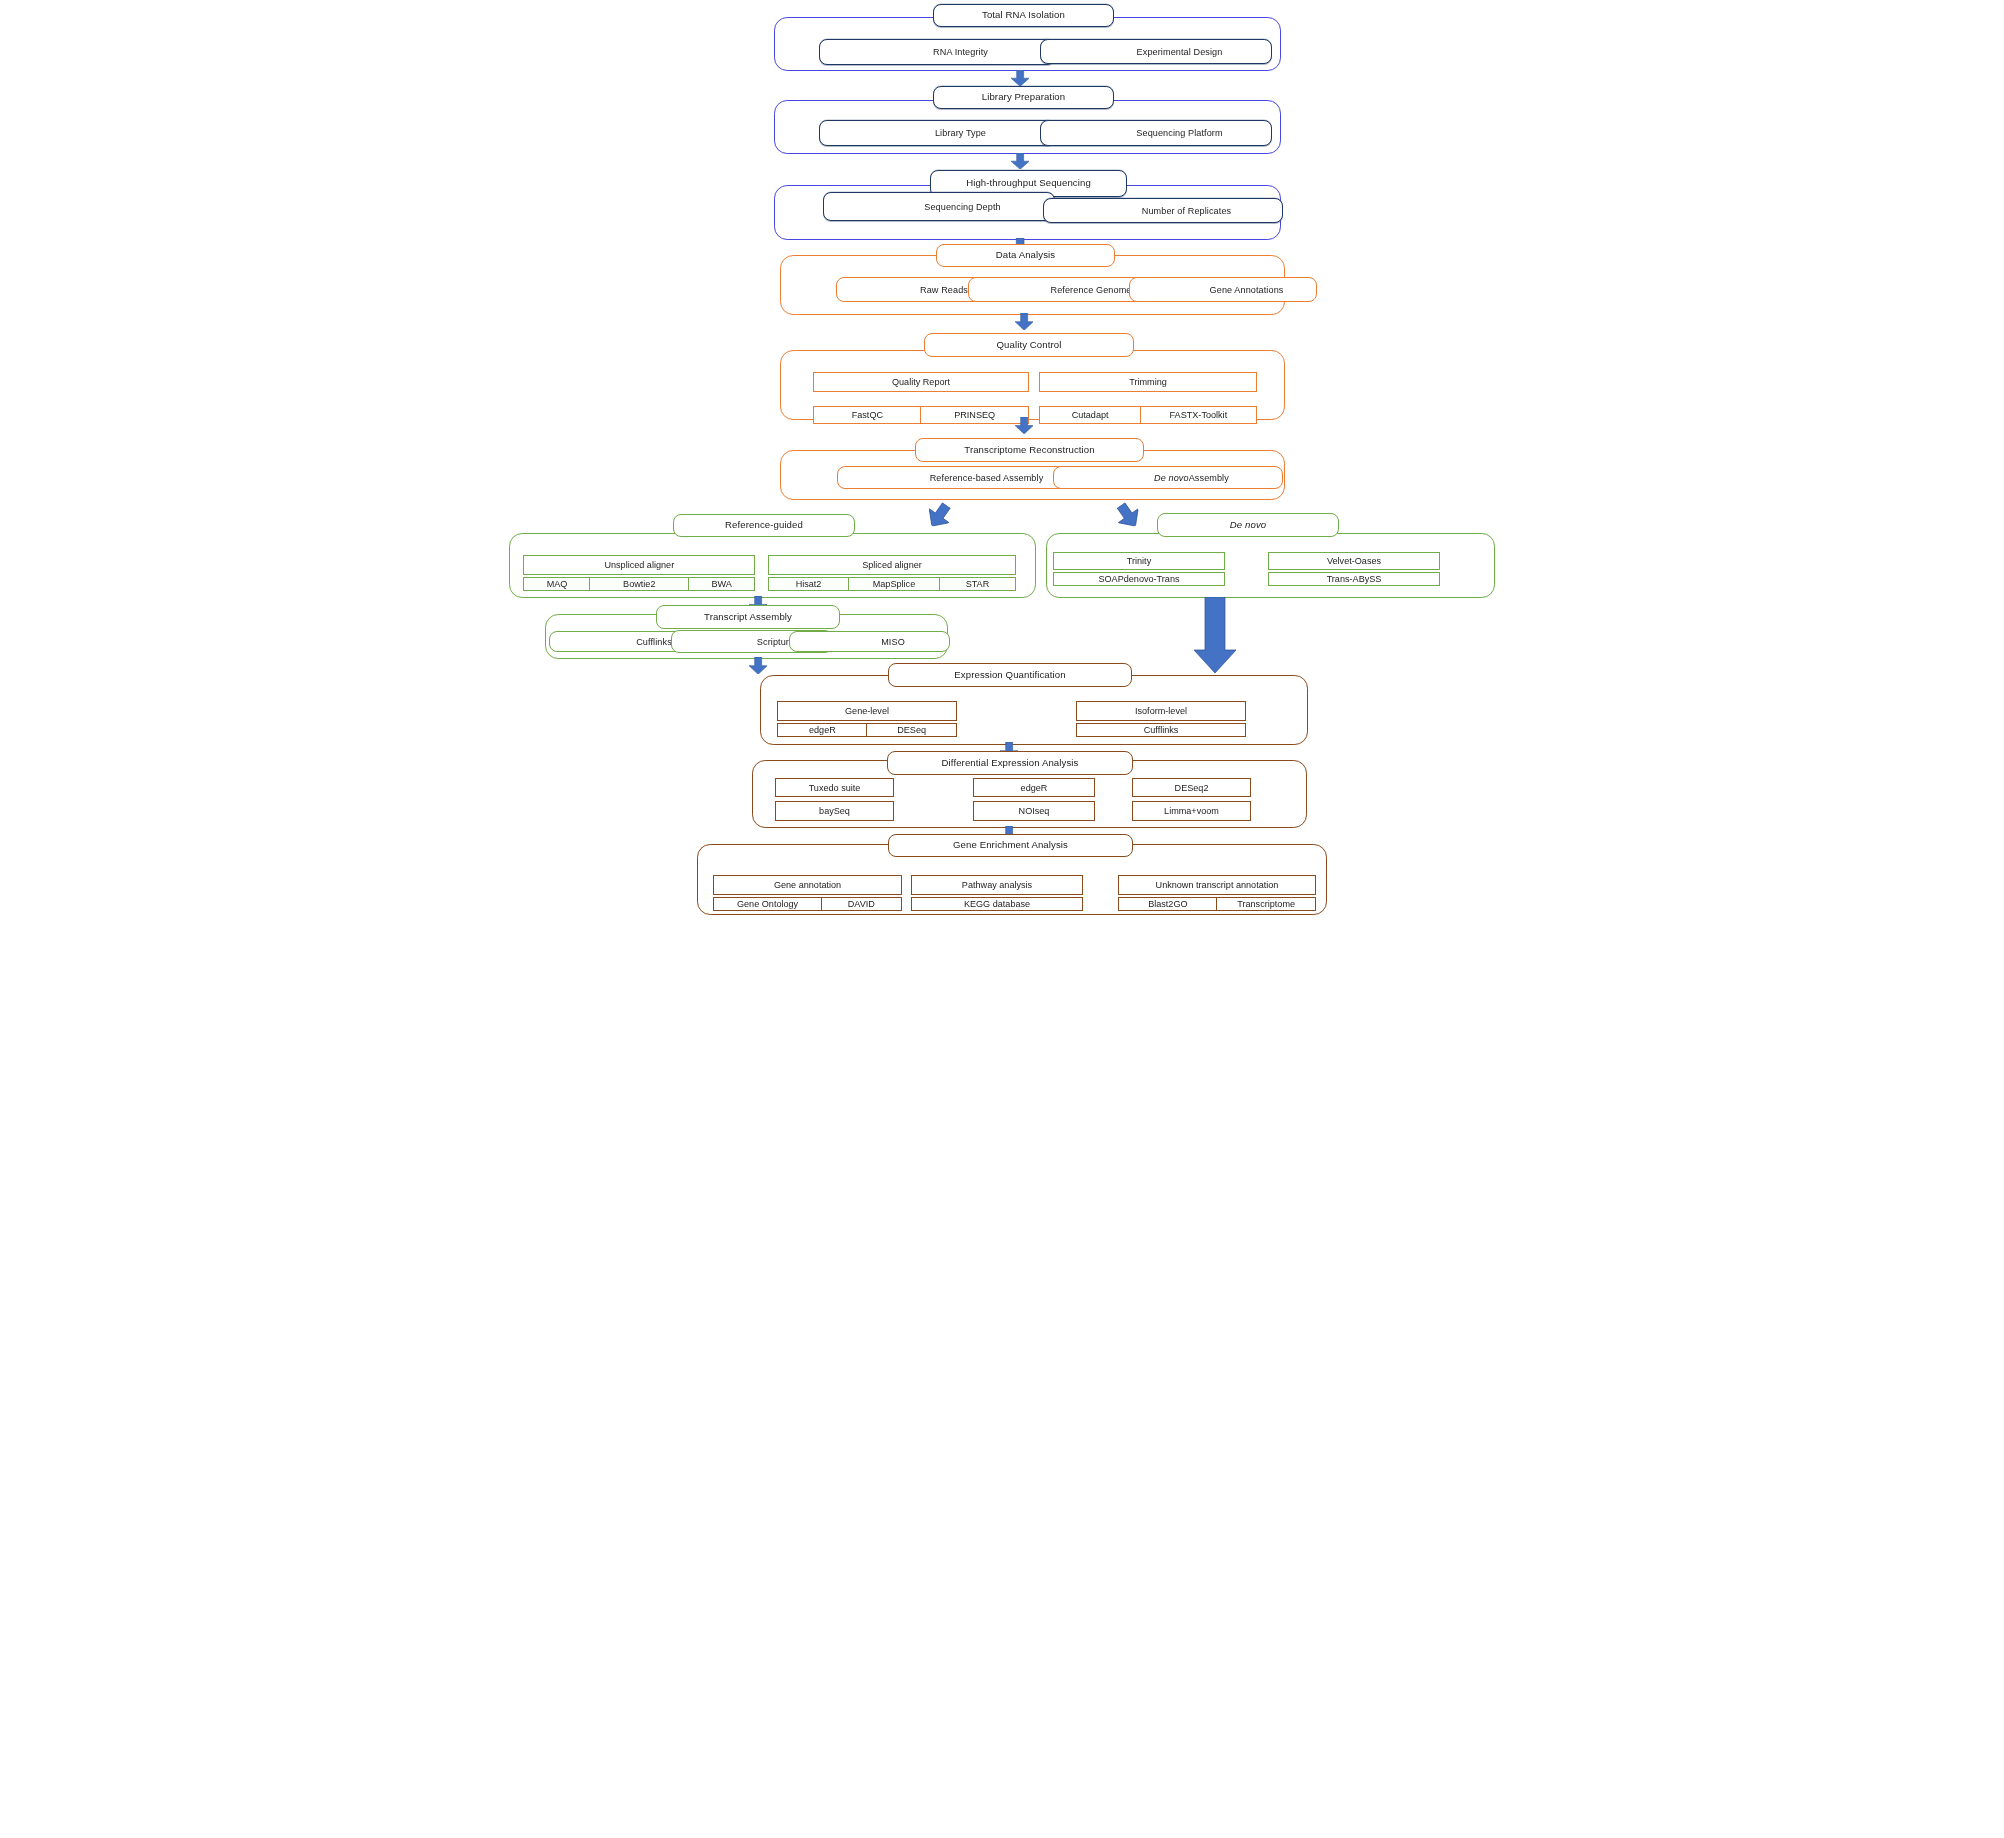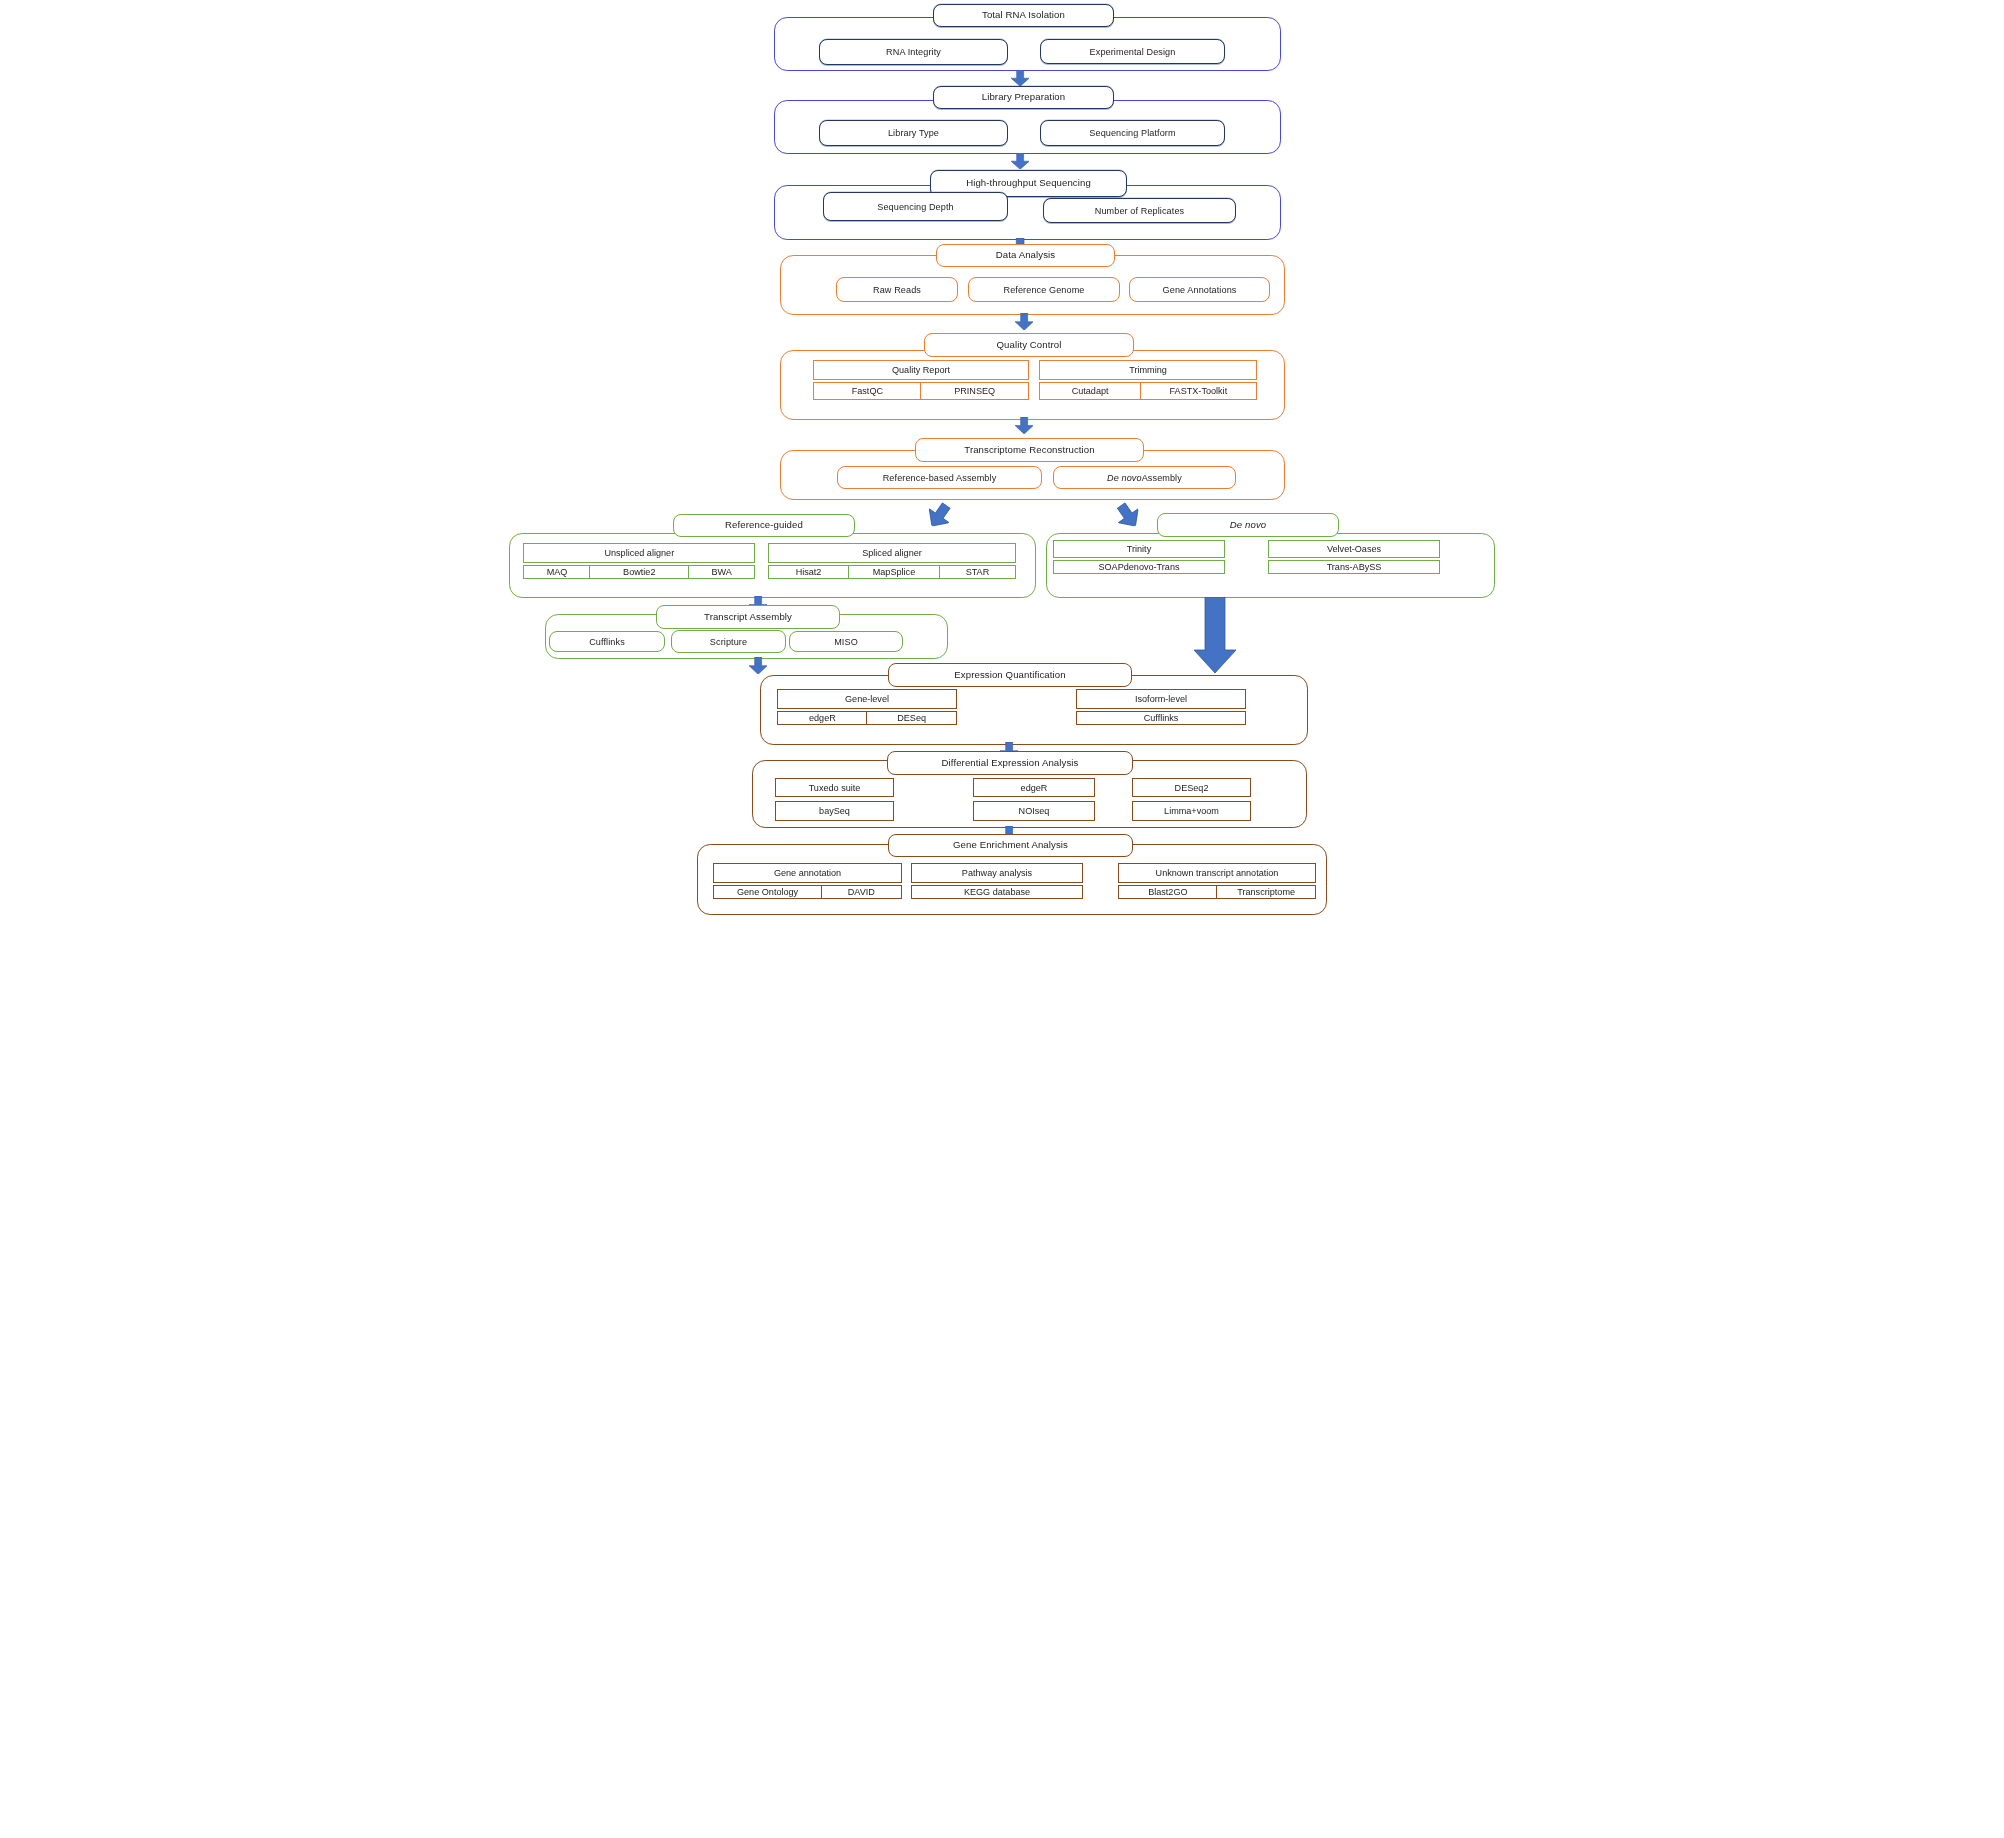--- a/index.html
+++ b/index.html
@@ -14,33 +14,33 @@
   .c-green{border-color:#70ad47;}
   .c-brown{border-color:#8a4a1c;}
   .tbox{
     position:absolute;background:#ffffff;display:flex;align-items:center;justify-content:center;
     font-size:9.6px;letter-spacing:0.1px;text-align:center;line-height:1.1;border-radius:8px;
   }
   .b-navy{border:1.5px solid #1f3864;box-shadow:0 1px 0 rgba(31,56,100,.35), 0 -0.5px 0 rgba(31,56,100,.35);}
   .b-orange{border:1.5px solid #ed7d31;}
   .b-green{border:1.5px solid #70ad47;}
   .b-brown{border:1.5px solid #8a4a1c;}
-  .sm{font-size:9.1px;}
+  .sm{font-size:9.1px;padding-left:47px;}
   .group{position:absolute;display:flex;flex-direction:column;gap:1.5px;}
   .hdr{background:#fff;display:flex;align-items:center;justify-content:center;font-size:9.1px;}
   .row{display:flex;}
   .cell{
     background:#fff;display:flex;align-items:center;justify-content:center;
     font-size:9.1px;box-sizing:border-box;
   }
   .row .cell + .cell{margin-left:-1.5px;}
   .o{border:1.5px solid #ed7d31;}
   .g{border:1.5px solid #70ad47;}
   .br{border:1.5px solid #8a4a1c;}
-  .h36{height:18.3px;}
+  .h36{height:18.3px;margin-top:12px;}
   .h38{height:14px;}
   .stack{position:absolute;display:flex;flex-direction:column;gap:4px;}
   .stack .cell{height:19.3px;}
   .it{font-style:italic;}
   .gap-l{margin-left:0;}
   .arrow{position:absolute;}
   .arrow svg{display:block;width:100%;height:100%;}
 </style>
 </head>
 <body>

